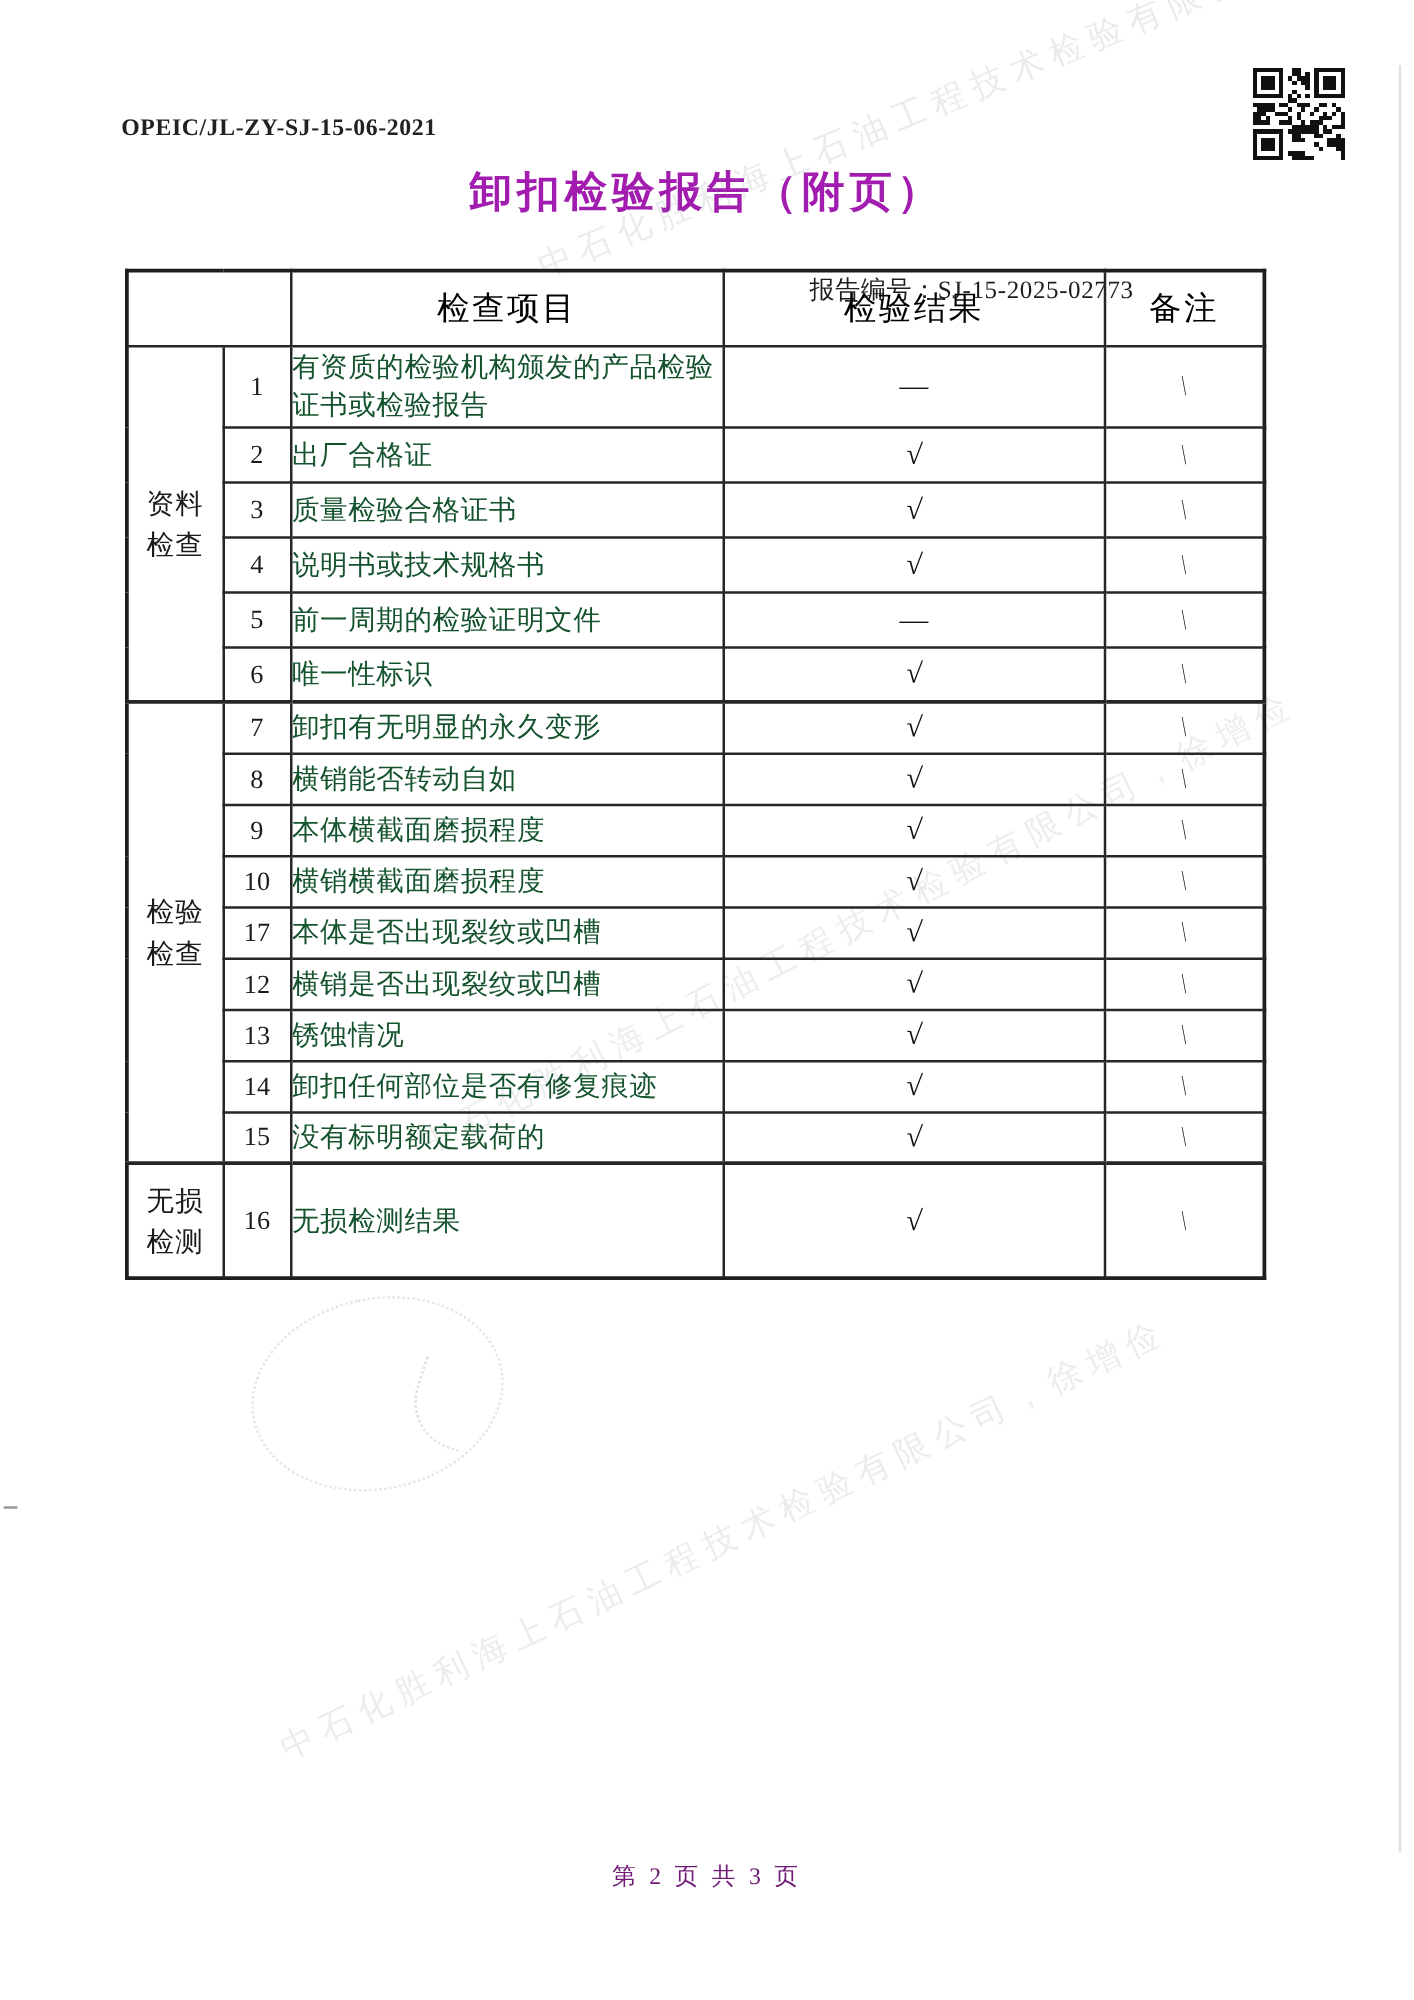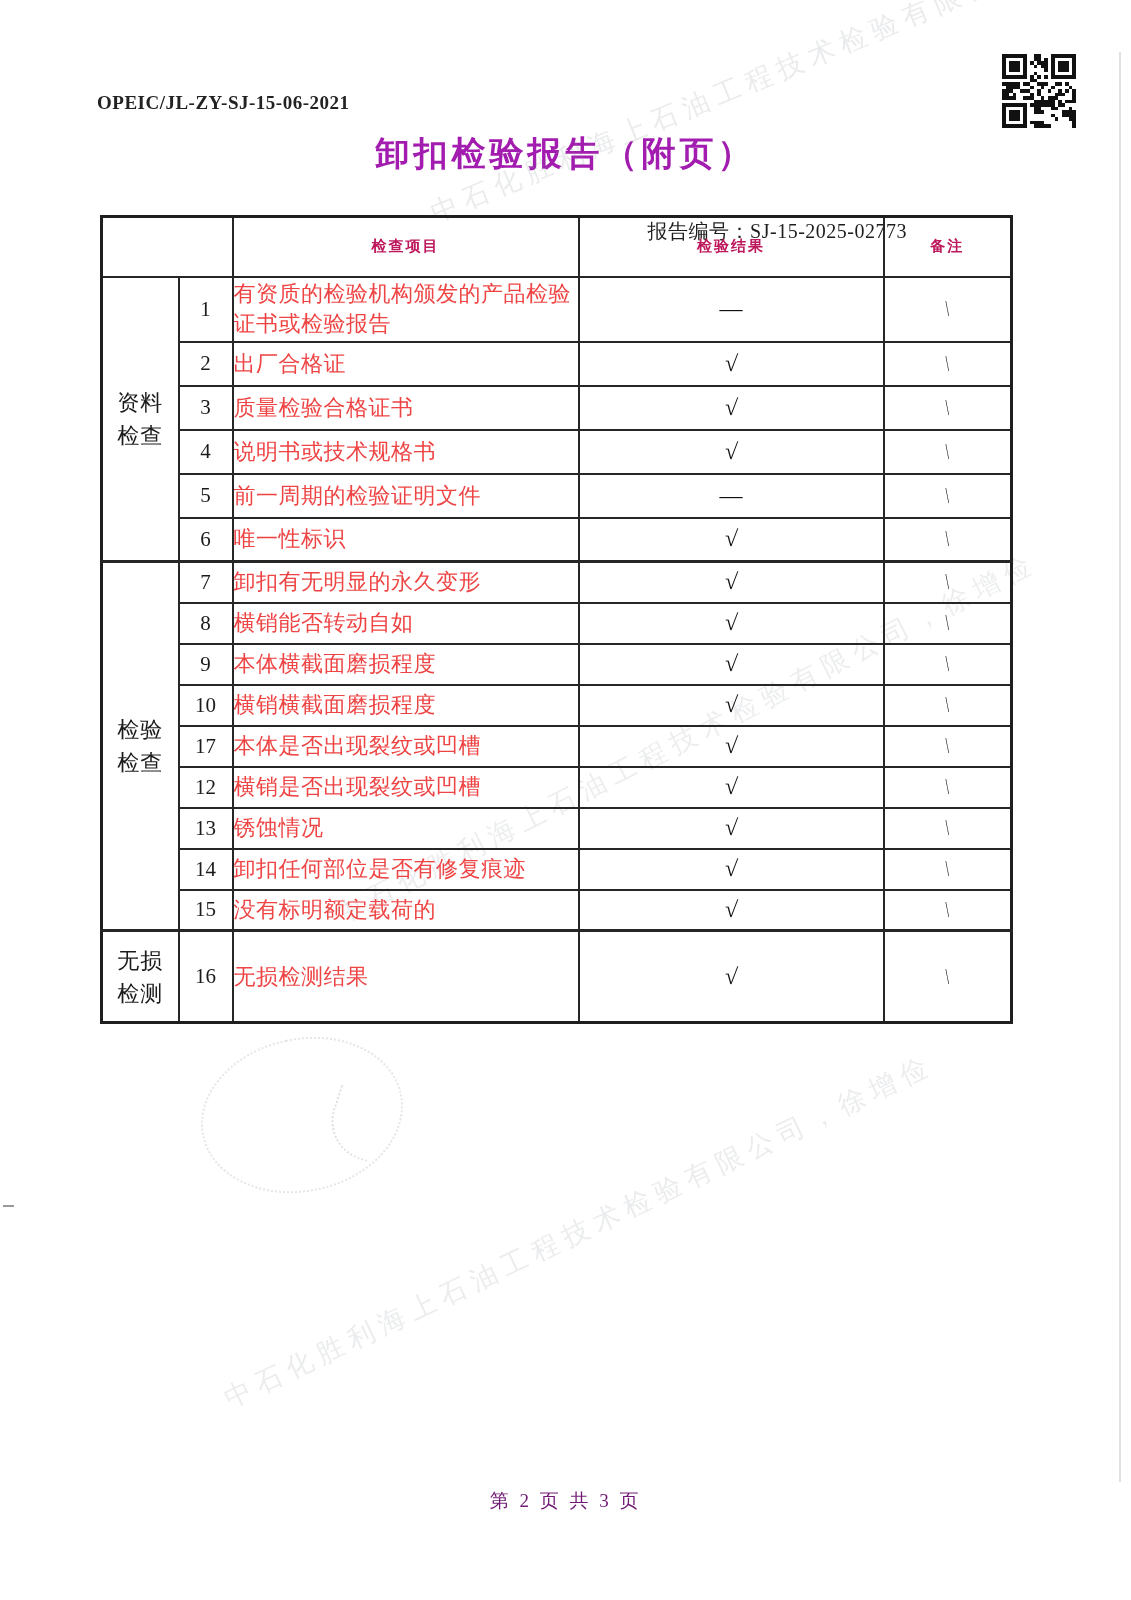--- a/index.html
+++ b/index.html
@@ -14,31 +14,31 @@
          font-size:34px;font-weight:700;letter-spacing:4px;color:#a21caf;}
   .report-no{position:absolute;right:224px;top:186px;font-size:20px;color:#1d1d1d;
              letter-spacing:.5px;margin-top:32px;}
 
   table.insp{position:absolute;left:100px;top:215px;width:910px;border-collapse:collapse;
              table-layout:fixed;z-index:2;background:transparent;}
   table.insp td,table.insp th{border:2px solid #262626;padding:0;vertical-align:middle;
              font-weight:normal;overflow:hidden;}
   table.insp{border:3px solid #1f1f1f;}
   tr.hdr{height:60px;}
-  tr.hdr th{font-size:15px;font-weight:700;letter-spacing:2px;color:#be185d;}
+  tr.hdr th{font-size:26px;font-weight:400;letter-spacing:2px;color:#000000;}
   tr.rr1{height:65px;}
   tr.rgrp2{height:44px;}
   tr.rgrp3{height:41px;}
   tr.rr16{height:92px;font-family:Liberation Serif, serif;}
   tr.thick td{border-top-width:3px;}
   td.grp{font-size:22px;letter-spacing:1px;text-align:center;white-space:pre-line;
          line-height:1.5;font-weight:500;color:#1b1b1b;}
   td.num{text-align:center;font-size:21px;color:#1b1b1b;}
   td.item{text-align:left;padding:2px 10px 2px 13px;font-size:22px;line-height:1.35;
-          letter-spacing:.5px;color:#ef4444;}
+          letter-spacing:.5px;color:#14532d;}
   td.res{text-align:center;font-size:23px;color:#111;}
   td.rem{text-align:center;font-size:23px;color:#111;}
   td.rem span{display:inline-block;transform:scaleX(.55);}
   td.res span{display:inline-block;transform:rotate(4deg);}
 
   .footer{position:absolute;left:0;top:1488px;width:100%;text-align:center;
           font-size:19px;letter-spacing:3px;color:#701a75;}
 
   .wm{position:absolute;white-space:nowrap;font-size:27px;letter-spacing:7px;
       color:#868d96;transform-origin:0 50%;z-index:1;pointer-events:none;}

